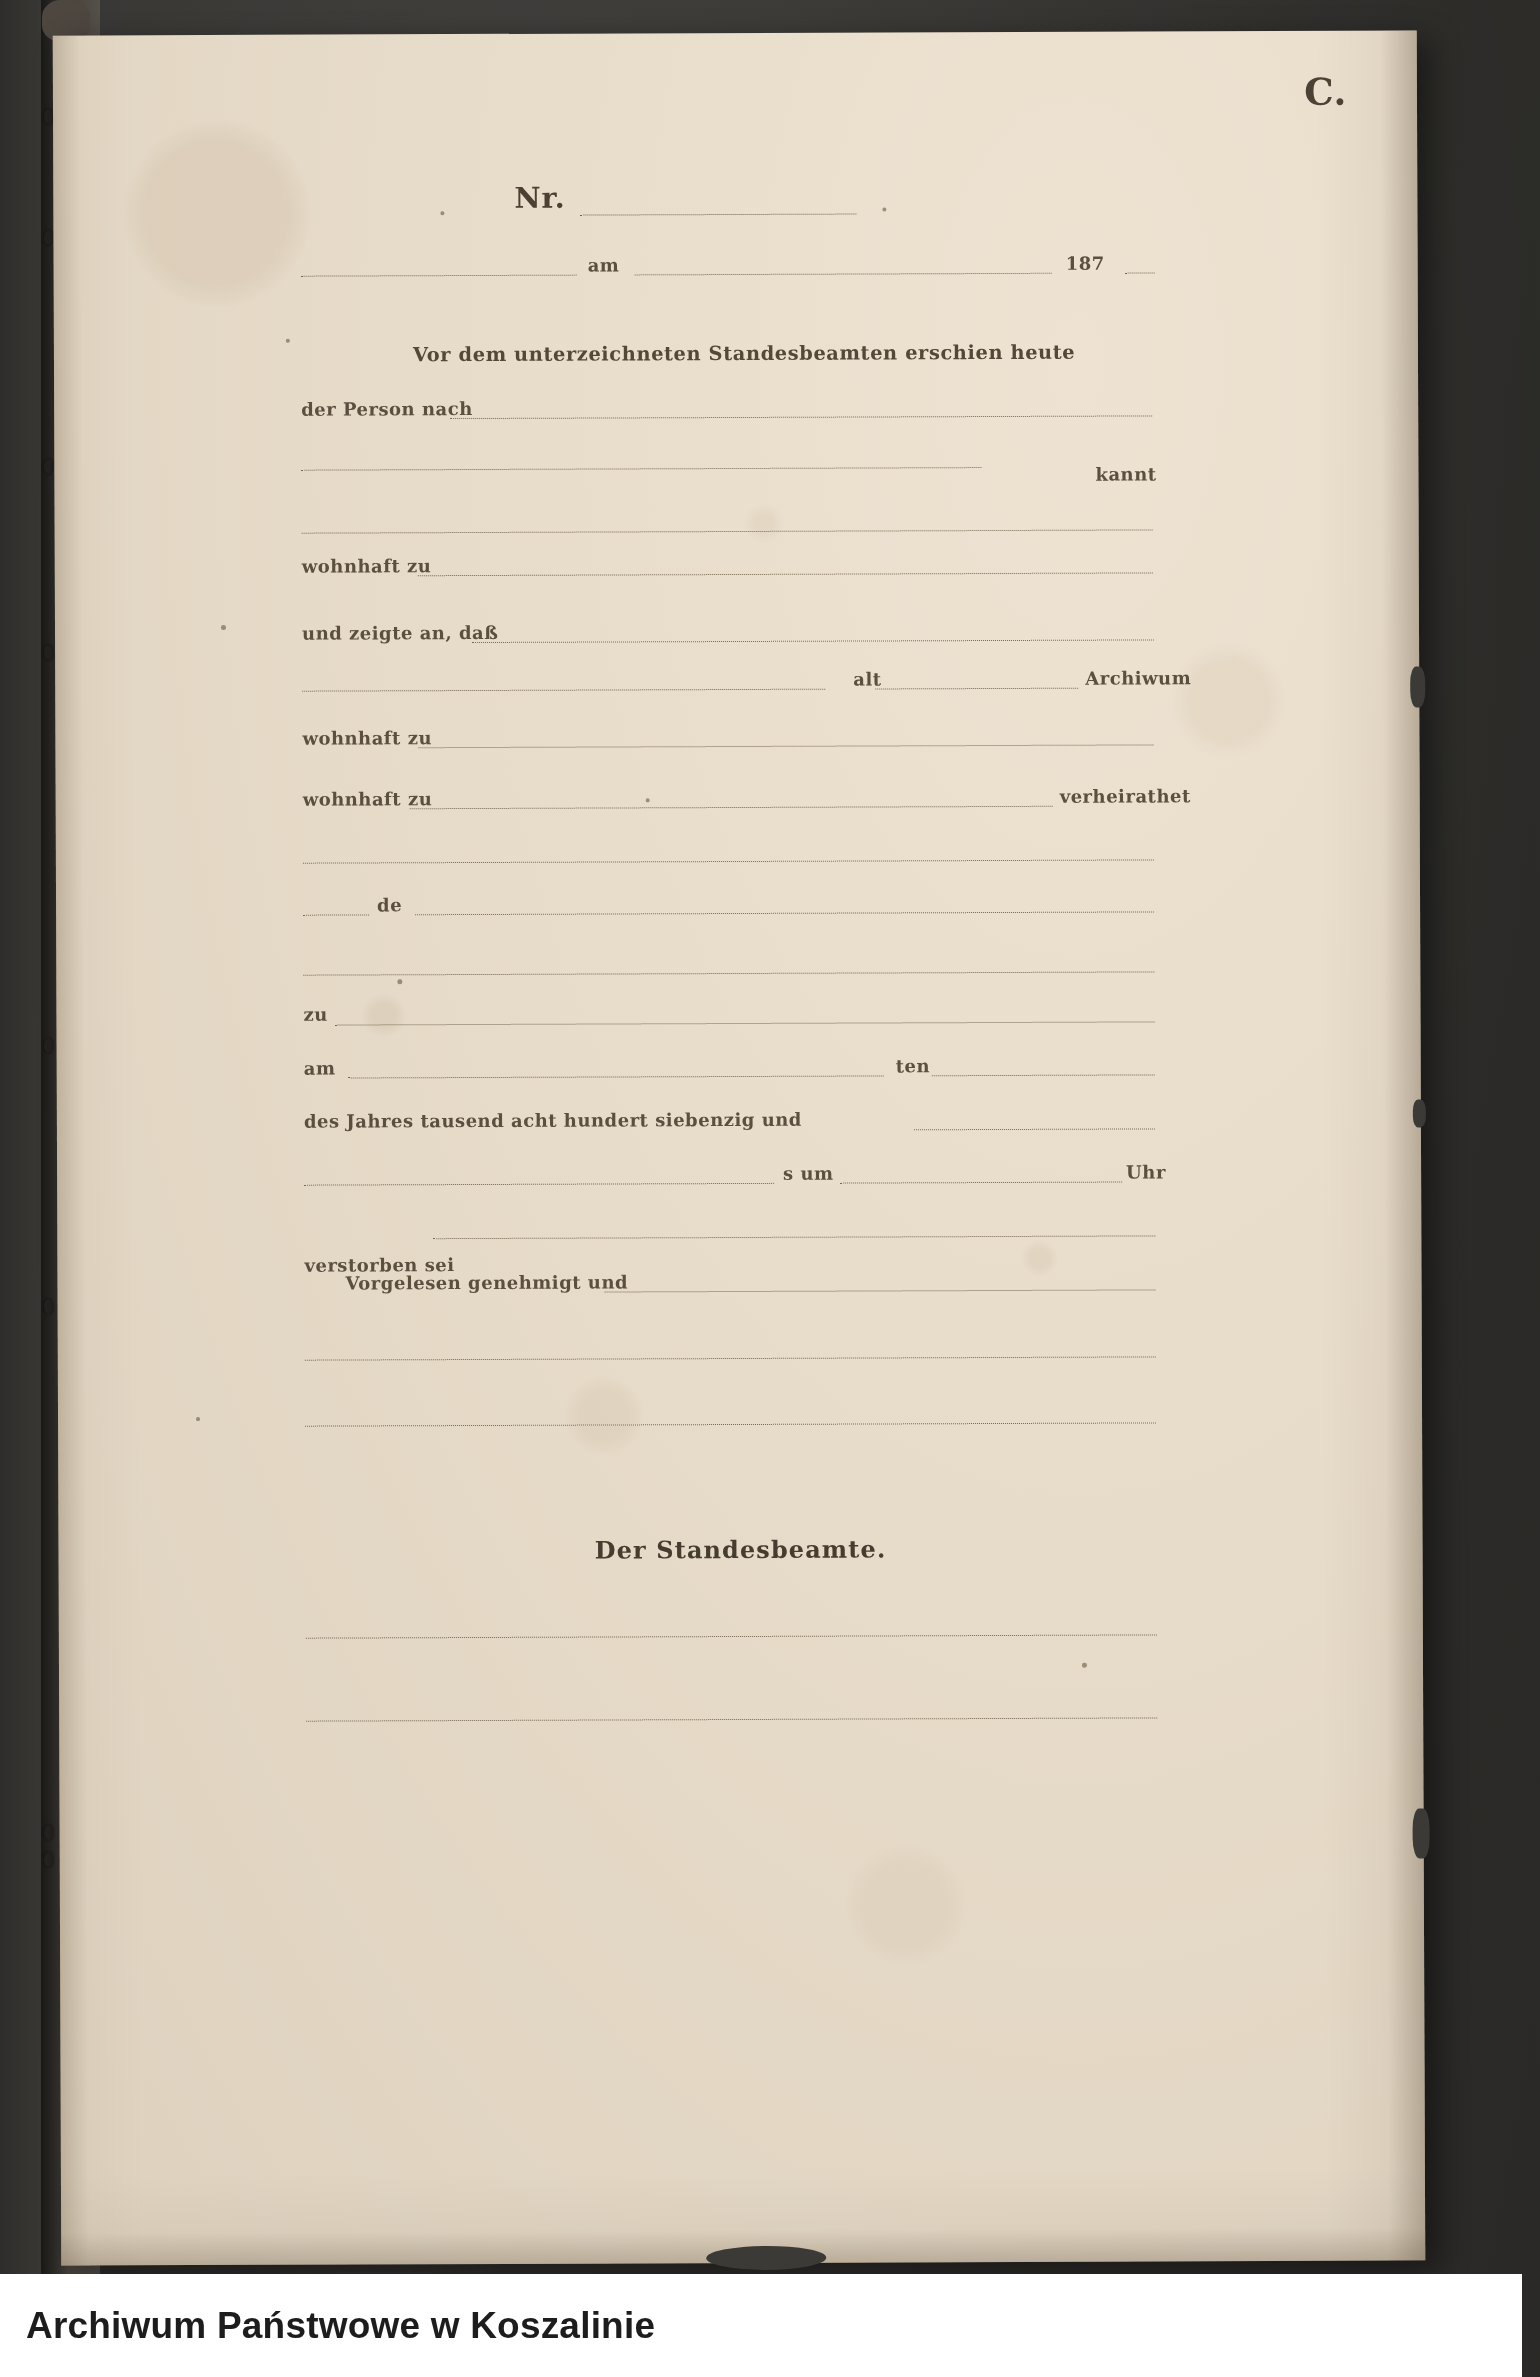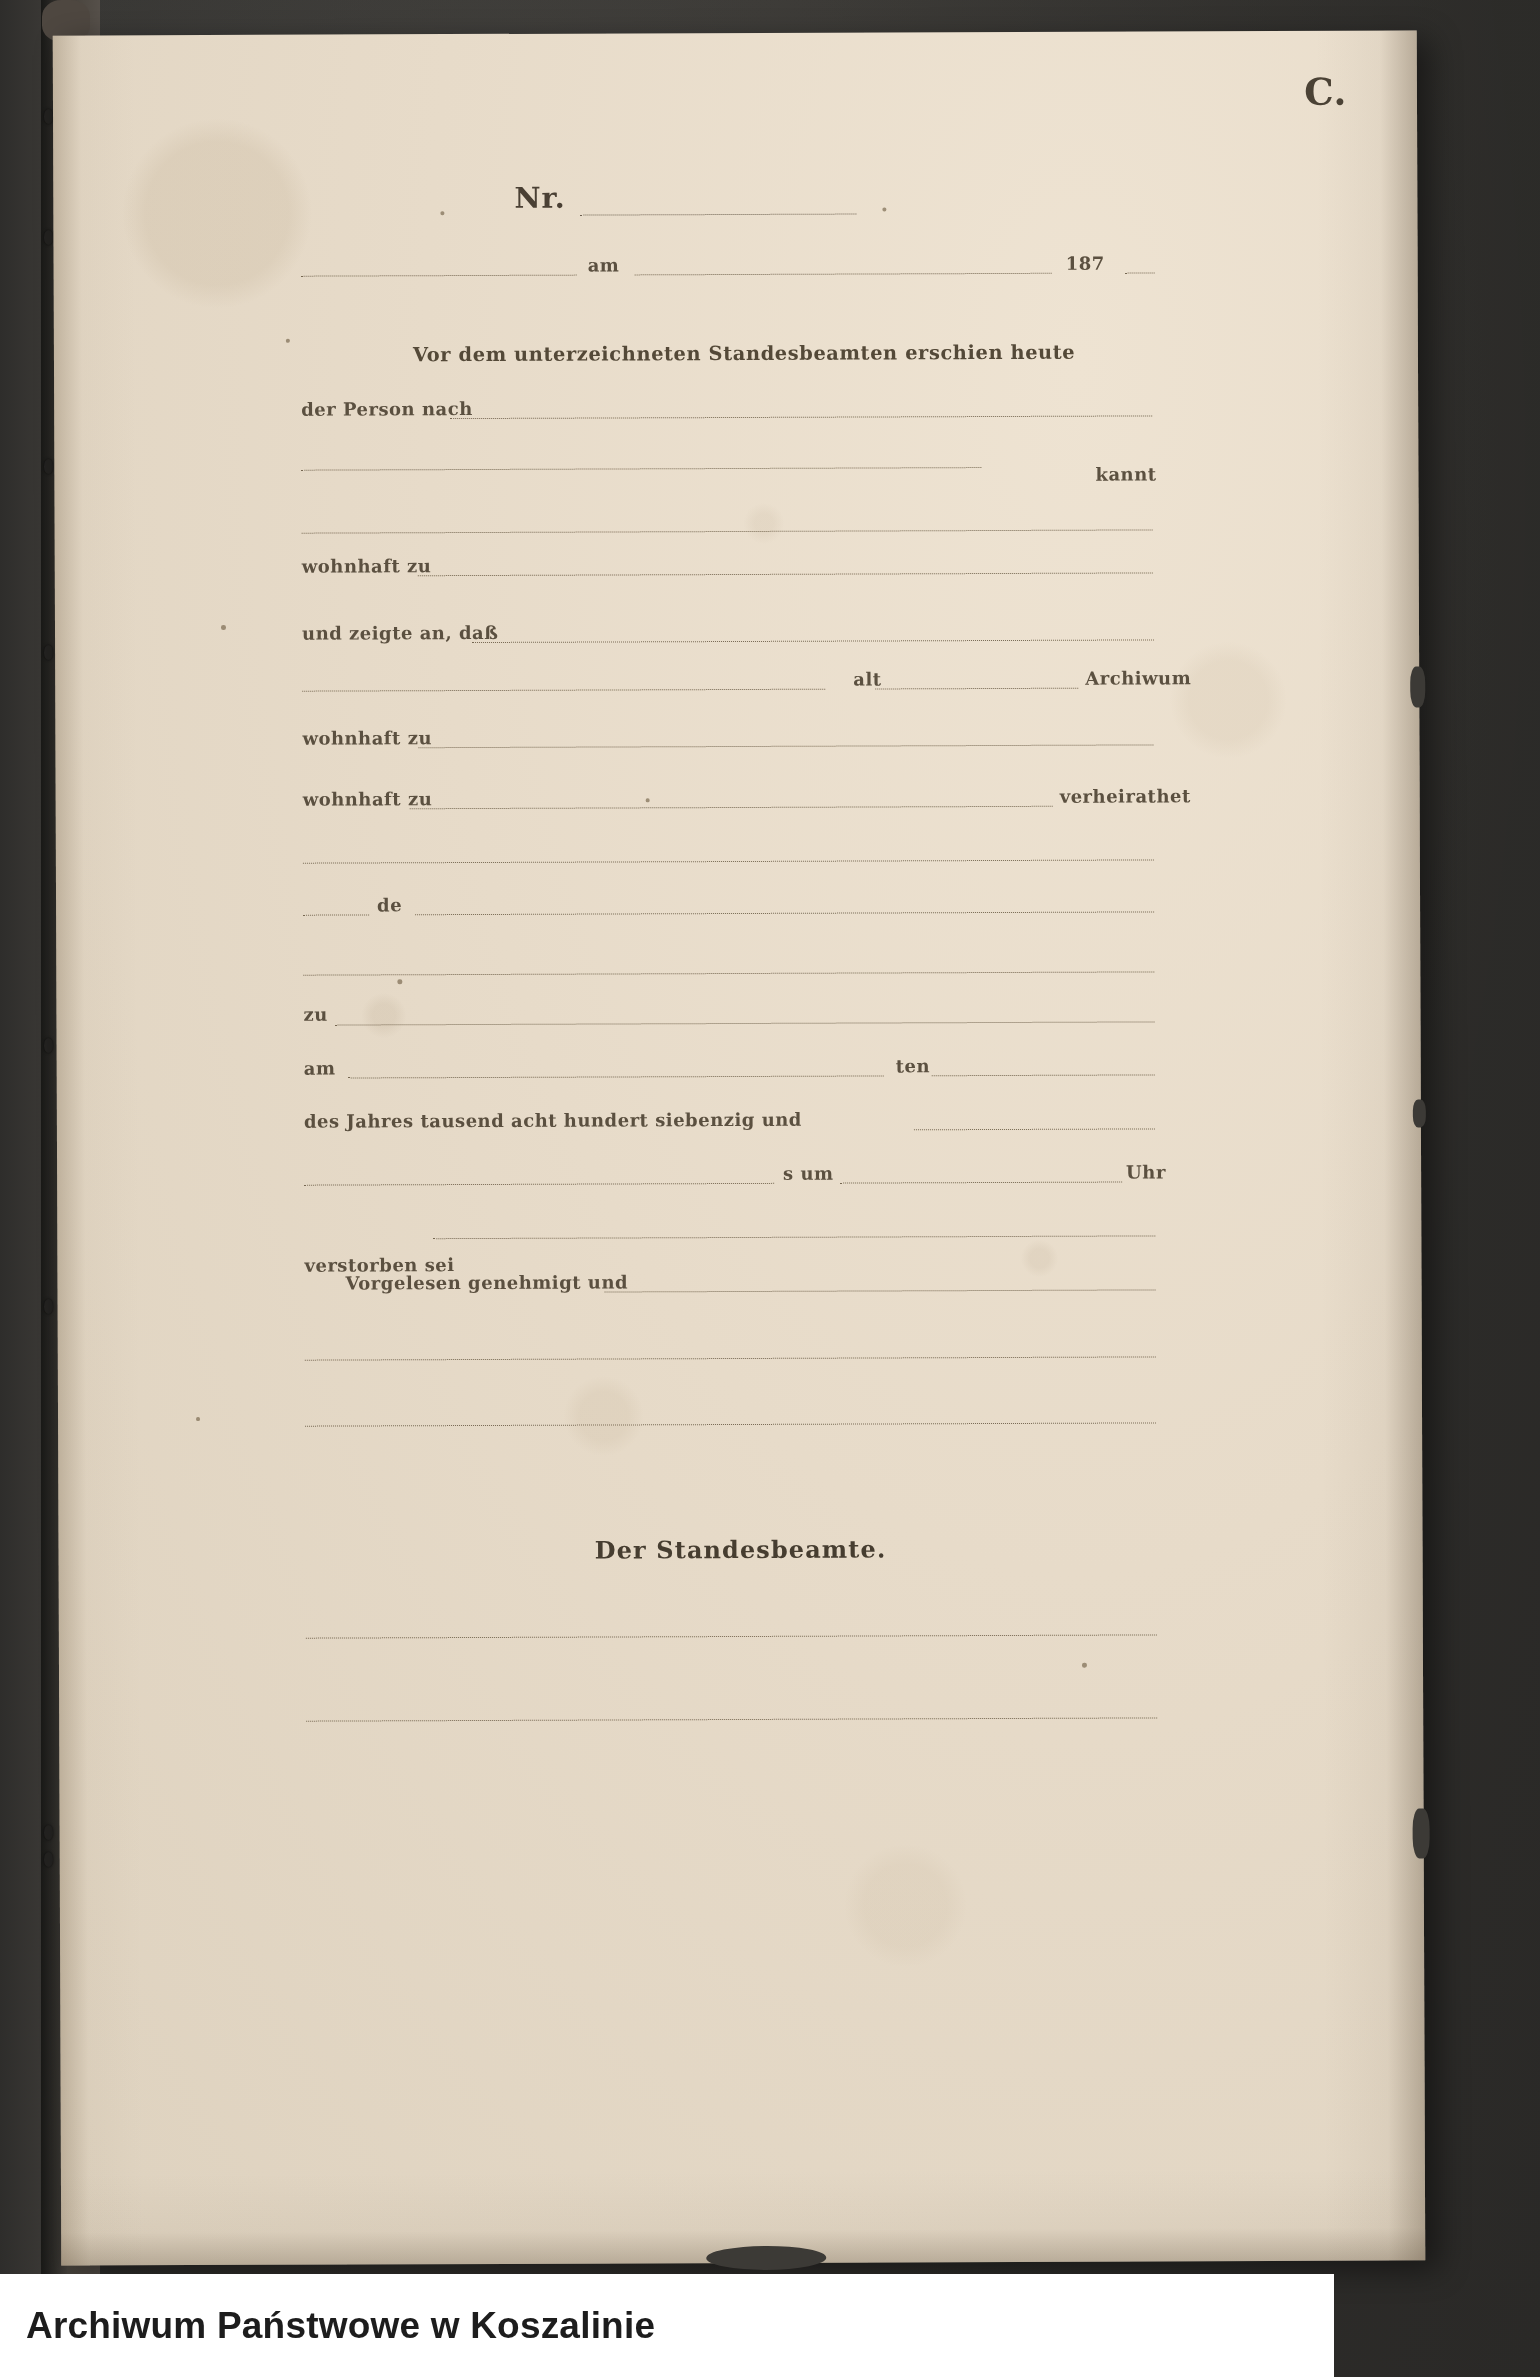--- a/index.html
+++ b/index.html
@@ -162,21 +162,21 @@
     font-weight: 700;
     letter-spacing: 1.1px;
     color: #463d30;
   }
 
   
   #footer {
     position: absolute;
     left: 0;
     bottom: 0;
-    width: 1334px;
+    width: 1522px;
     height: 103px;
     background: #ffffff;
     display: flex;
     align-items: center;
     margin-top: 26px;
   }
   #footer-text {
     margin-left: 26px;
     font-family: "Liberation Sans", sans-serif;
     font-size: 37px;

